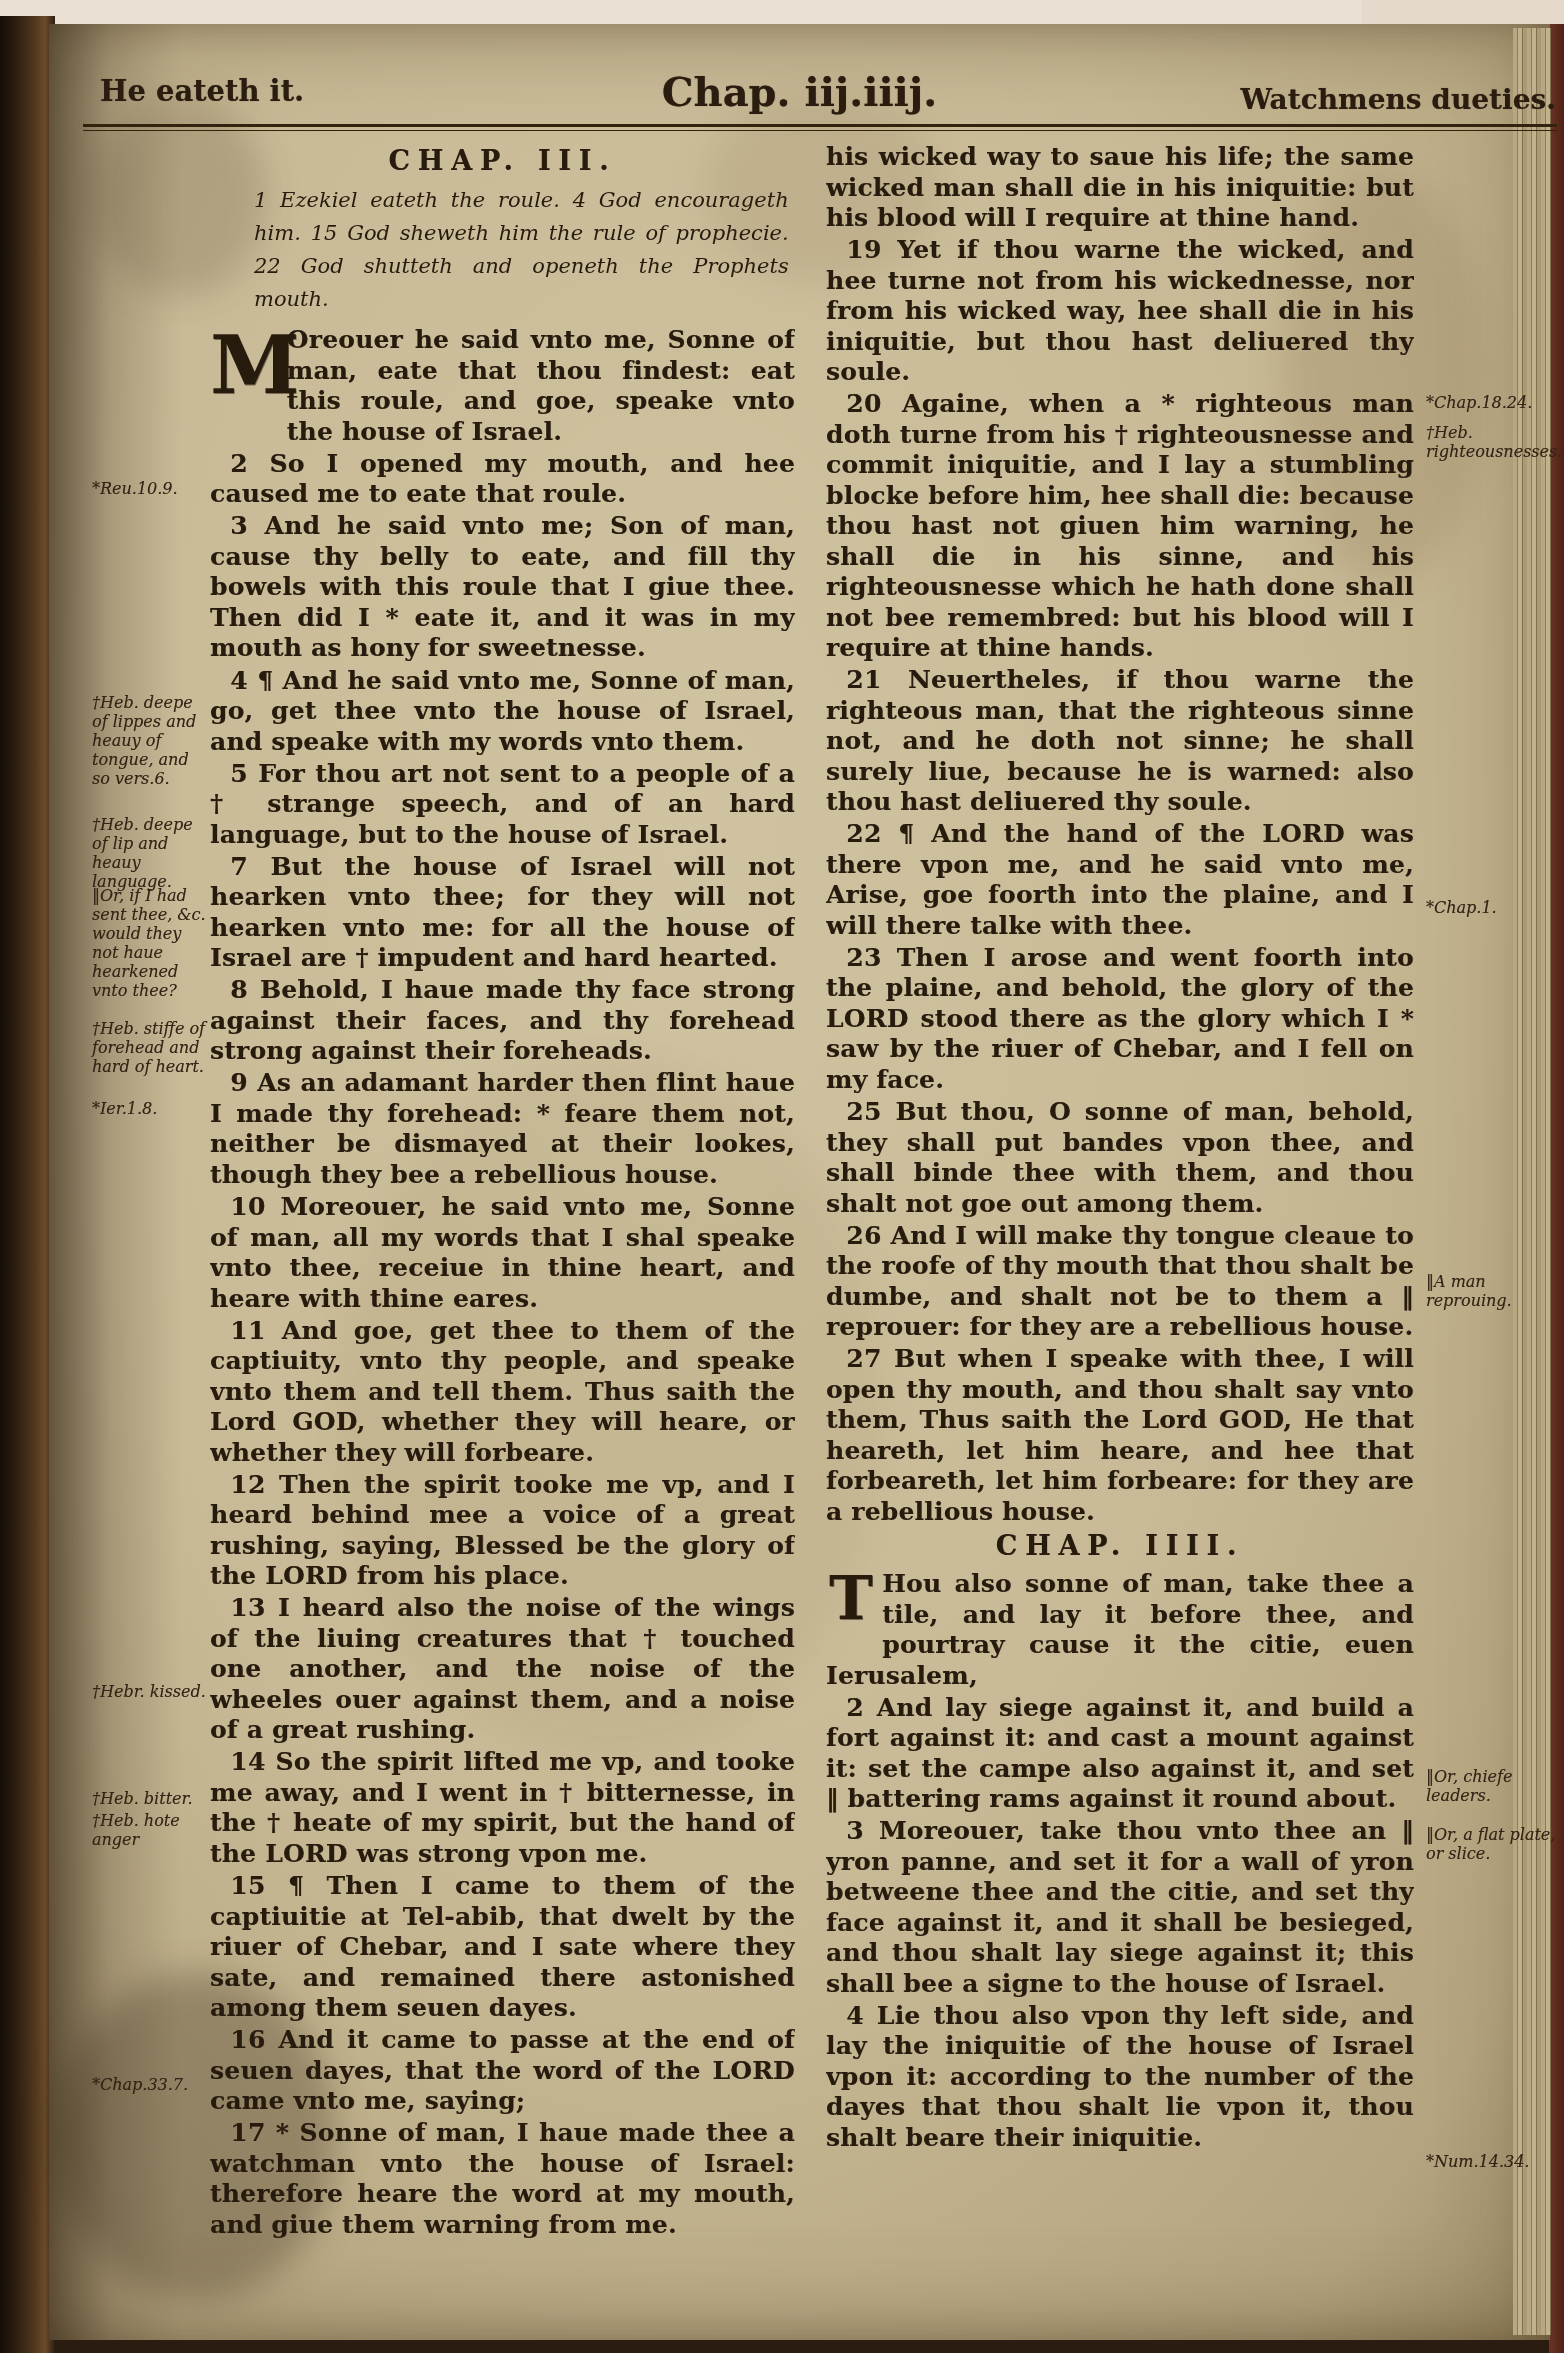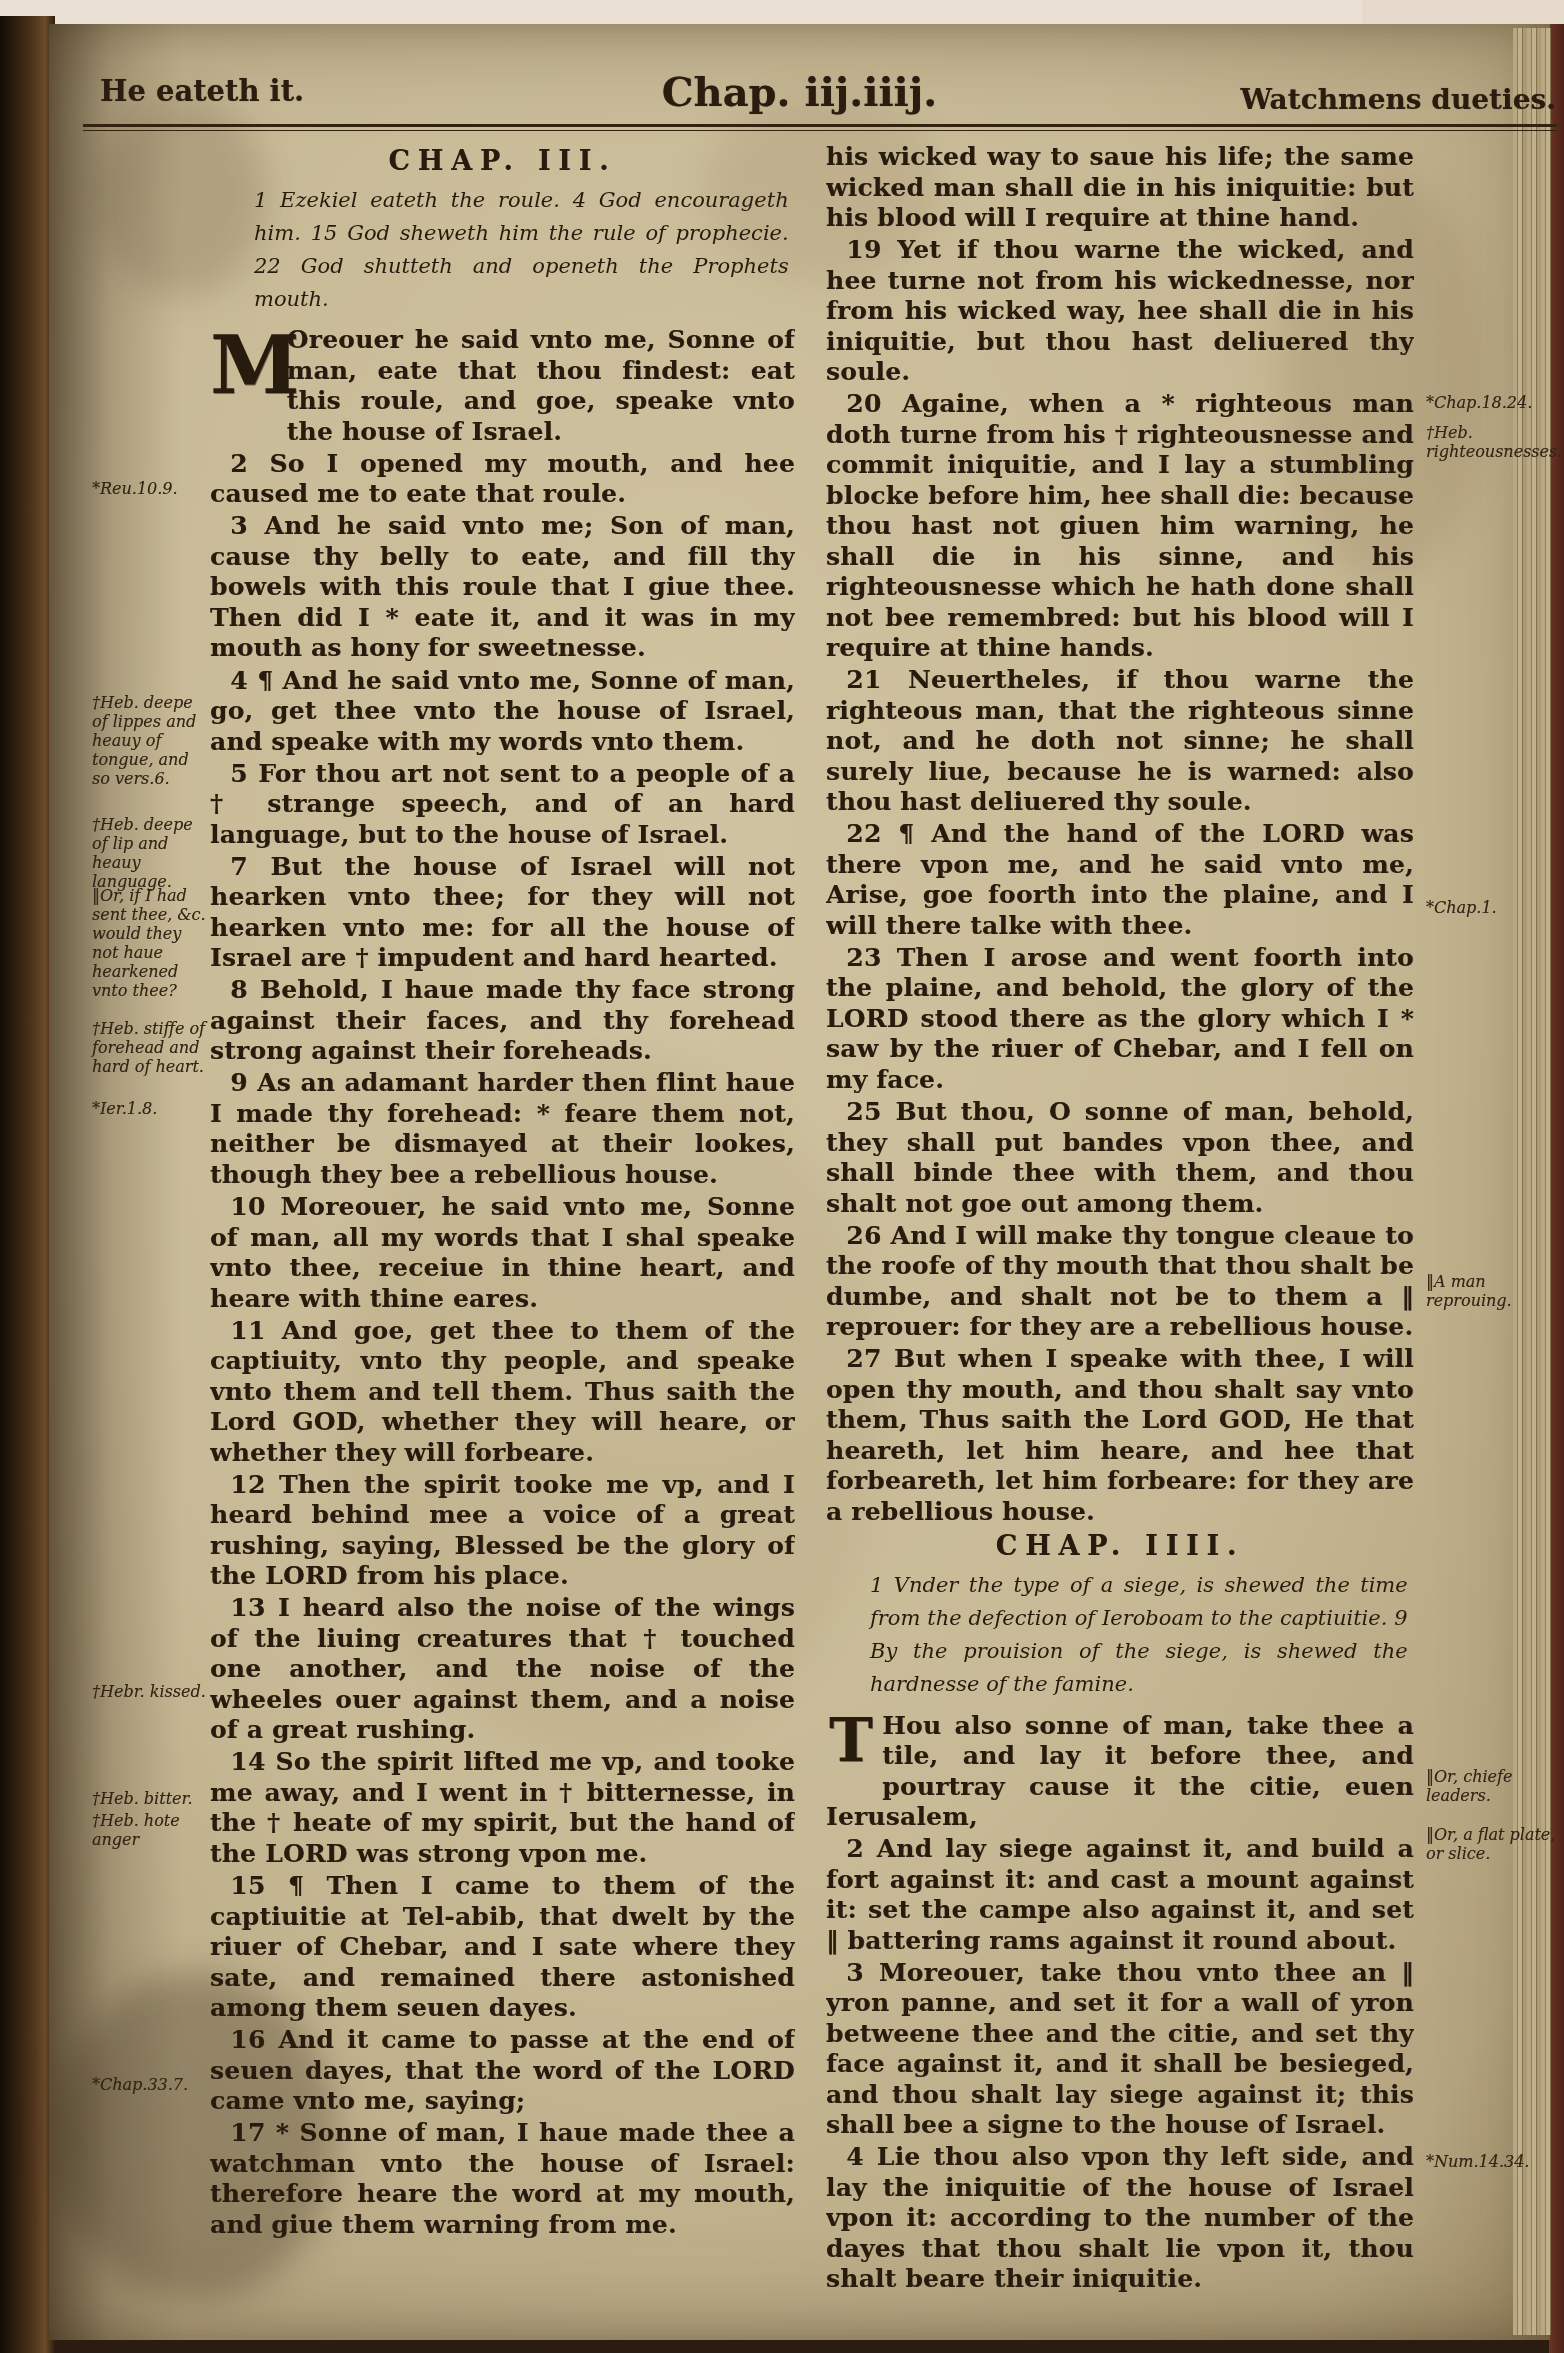--- a/index.html
+++ b/index.html
@@ -135,21 +135,20 @@
   <p class="verse">19 Yet if thou warne the wicked, and hee turne not from his wickednesse, nor from his wicked way, hee shall die in his iniquitie, but thou hast deliuered thy soule.</p>
   <p class="verse">20 Againe, when a * righteous man doth turne from his † righteousnesse and commit iniquitie, and I lay a stumbling blocke before him, hee shall die: because thou hast not giuen him warning, he shall die in his sinne, and his righteousnesse which he hath done shall not bee remembred: but his blood will I require at thine hands.</p>
   <p class="verse">21 Neuertheles, if thou warne the righteous man, that the righteous sinne not, and he doth not sinne; he shall surely liue, because he is warned: also thou hast deliuered thy soule.</p>
   <p class="verse">22 ¶ And the hand of the LORD was there vpon me, and he said vnto me, Arise, goe foorth into the plaine, and I will there talke with thee.</p>
   <p class="verse">23 Then I arose and went foorth into the plaine, and behold, the glory of the LORD stood there as the glory which I * saw by the riuer of Chebar, and I fell on my face.</p>
   <p class="verse">25 But thou, O sonne of man, behold, they shall put bandes vpon thee, and shall binde thee with them, and thou shalt not goe out among them.</p>
   <p class="verse">26 And I will make thy tongue cleaue to the roofe of thy mouth that thou shalt be dumbe, and shalt not be to them a ‖ reprouer: for they are a rebellious house.</p>
   <p class="verse">27 But when I speake with thee, I will open thy mouth, and thou shalt say vnto them, Thus saith the Lord GOD, He that heareth, let him heare, and hee that forbeareth, let him forbeare: for they are a rebellious house.</p>
 
   <h2 class="chap-heading">CHAP. IIII.</h2>
-  <p class="chap-argument">1 Vnder the type of a siege, is shewed the time from the defection of Ieroboam to the captiuitie. 9 By the prouision of the siege, is shewed the hardnesse of the famine.</p>
 
   <p class="verse noindent">
     <span class="dropcap small">T</span><span>Hou also sonne of man, take thee a tile, and lay it before thee, and pourtray cause it the citie, euen Ierusalem,</span>
   </p>
   <p class="verse">2 And lay siege against it, and build a fort against it: and cast a mount against it: set the campe also against it, and set ‖ battering rams against it round about.</p>
   <p class="verse">3 Moreouer, take thou vnto thee an ‖ yron panne, and set it for a wall of yron betweene thee and the citie, and set thy face against it, and it shall be besieged, and thou shalt lay siege against it; this shall bee a signe to the house of Israel.</p>
   <p class="verse">4 Lie thou also vpon thy left side, and lay the iniquitie of the house of Israel vpon it: according to the number of the dayes that thou shalt lie vpon it, thou shalt beare their iniquitie.</p>
 
 </div>
 

